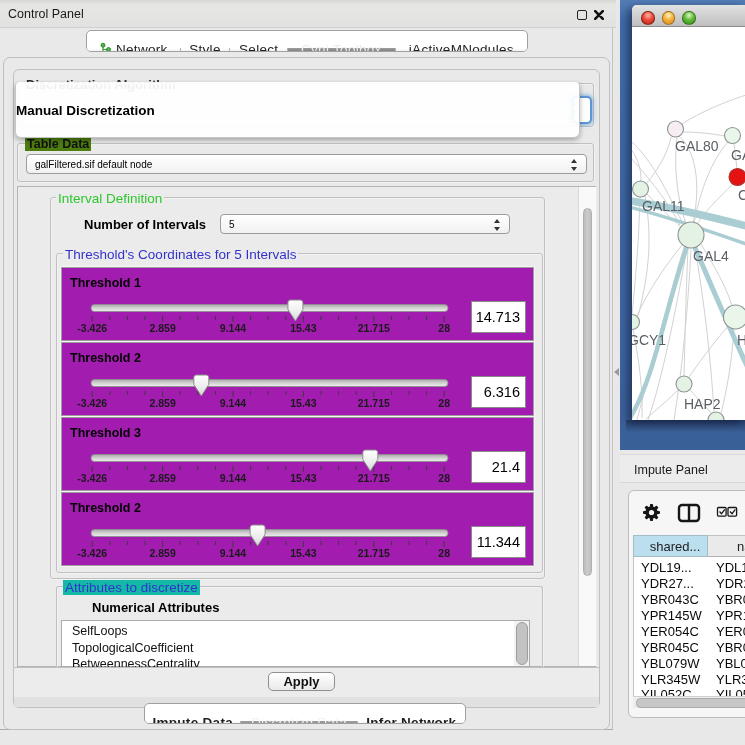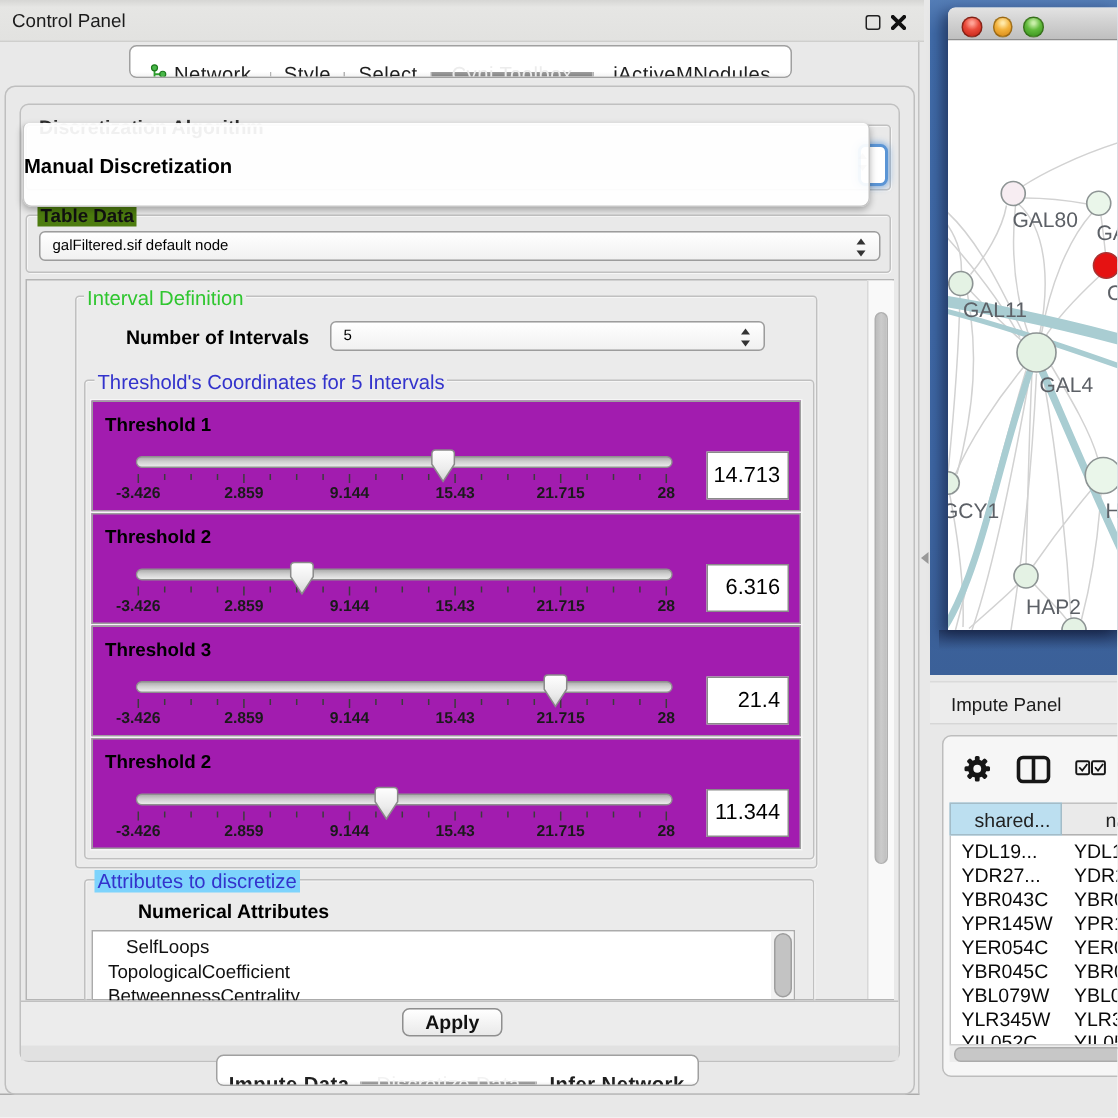--- a/index.html
+++ b/index.html
@@ -298,25 +298,25 @@
         <text x="311.8" y="64" font-size="10.5" font-weight="bold" fill="#1a1a1a" text-anchor="middle">21.715</text>
         <text x="382.2" y="64" font-size="10.5" font-weight="bold" fill="#1a1a1a" text-anchor="middle">28</text>
         <path d="M 188.1 41.5 V 34.5 Q 188.1 32 190.6 32 H 200.6 Q 203.1 32 203.1 34.5 V 41.5 L 195.6 53 Z" fill="url(#thm)" stroke="#8a8a8a" stroke-width="1"></path>
       </svg>
     <div class="vbox">
         <span>11.344</span>
       </div>
   </div>
 
   <div class="abs grp" style="left:56px;top:586px;width:485px;height:81px;border-bottom:none;border-radius:3px 3px 0 0;"></div>
-  <div class="abs gtitle" style="left:63px;top:580px;color:#3333cc;background:#7dd3fc;">Attributes to discretize</div>
+  <div class="abs gtitle" style="left:63px;top:580px;color:#3333cc;background:#14b8a6;">Attributes to discretize</div>
   <div class="abs" style="left:60px;top:600px;font-size:13px;font-weight:bold;color:#000;padding-left:32px;">Numerical Attributes</div>
 
   <div class="abs" style="left:61px;top:620px;width:469px;height:47px;background:#ffffff;border:1px solid #ababab;box-sizing:border-box;"></div>
-  <div class="listitem" style="top:624px;margin-left:12px;">SelfLoops</div>
+  <div class="listitem" style="top:624px;">SelfLoops</div>
   <div class="listitem" style="top:640.5px;">TopologicalCoefficient</div>
   <div class="listitem" style="top:656.5px;">BetweennessCentrality</div>
   <div class="abs" style="left:514px;top:621px;width:15px;height:45px;background:#f2f2f2;"></div>
   <div class="abs" style="left:515.5px;top:622px;width:12px;height:43px;background:#c3c3c3;border:1px solid #9e9e9e;border-radius:6px;box-sizing:border-box;"></div>
 
   <div class="abs" style="left:13.5px;top:667px;width:585px;height:30px;background:#ececec;border-top:1px solid #c0c0c0;"></div>
   <div class="abs" style="left:13.5px;top:697px;width:585px;height:10px;background:#e1e1e1;"></div>
   <div class="abs" style="left:268px;top:672px;width:67px;height:19px;background:linear-gradient(180deg,#ffffff,#e9e9e9);border:1px solid #8f8f8f;border-radius:5px;box-sizing:border-box;text-align:center;line-height:17px;font-size:13px;font-weight:bold;color:#111;">Apply</div>
 
   <div class="abs seg seg2" style="left:144px;top:703px;width:322px;height:21px;">

